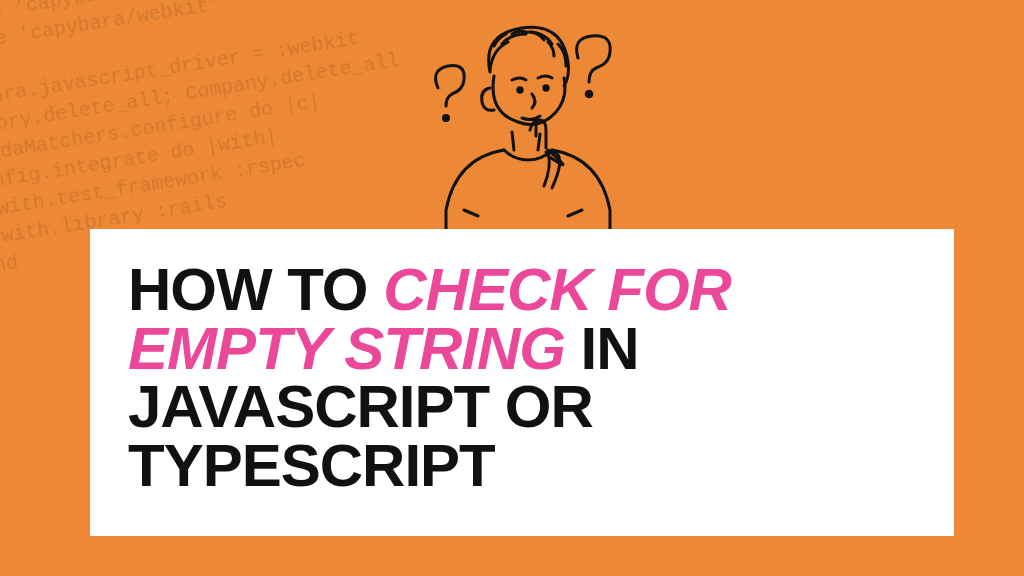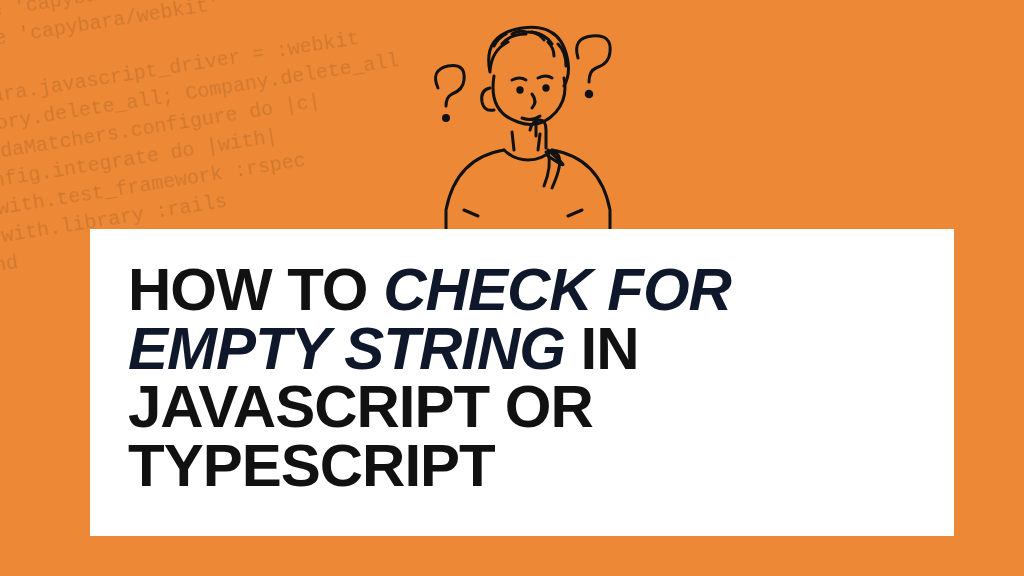--- a/index.html
+++ b/index.html
@@ -45,21 +45,21 @@
   .title-card h1 {
     font-weight: 900;
     font-size: 60px;
     line-height: 0.98;
     letter-spacing: -1px;
     text-transform: uppercase;
     color: #111;
     font-family: "Arial Black", Arial, sans-serif;
   }
   .title-card h1 .accent {
-    color: #0f172a;
+    color: #ec4899;
     font-style: italic;
   }
 </style>
 </head>
 <body>
 
 <div class="bg-code">    require 'capybara/rspec'
     require 'capybara/webkit'
 
     Capybara.javascript_driver = :webkit

